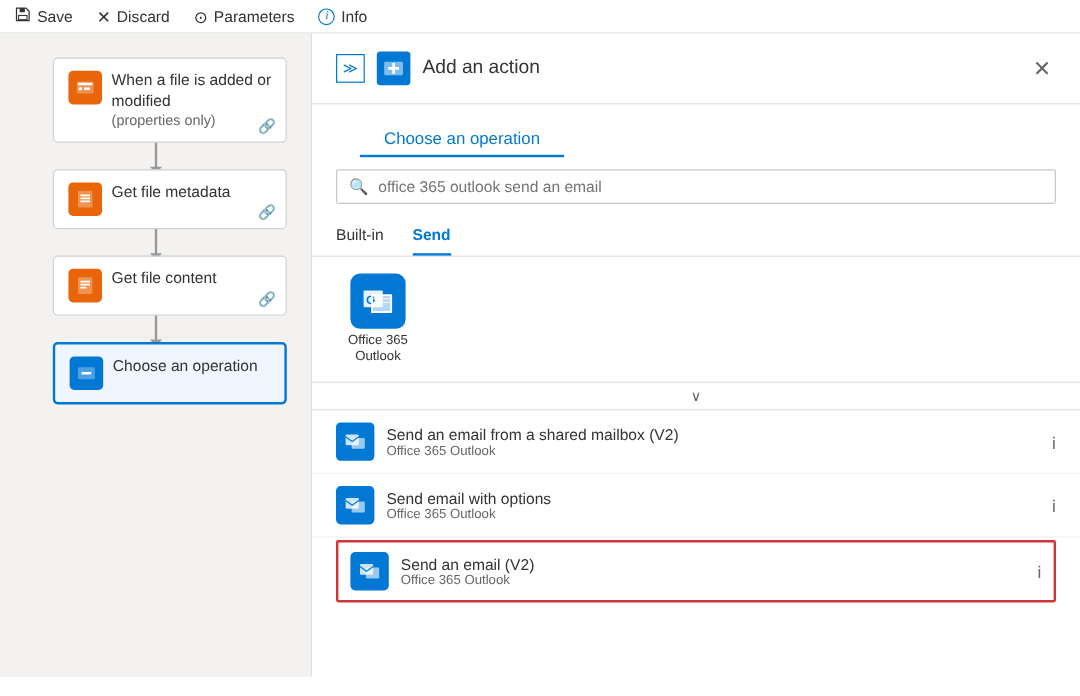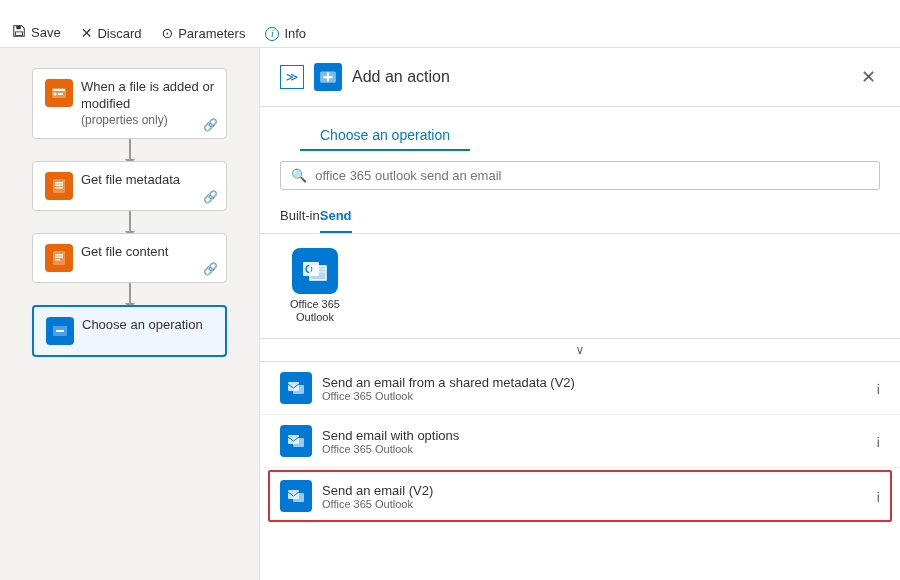--- a/index.html
+++ b/index.html
@@ -1,25 +1,25 @@
 <!DOCTYPE html>
 <html><head>
   <meta charset="utf-8">
   <style>
     * { box-sizing: border-box; margin: 0; padding: 0; font-family: 'Segoe UI', Arial, sans-serif; }
     body { width: 900px; height: 580px; overflow: hidden; background: #fff; }
 
     
     .toolbar {
       display: flex;
-      align-items: flex-end;
+      align-items: center;
       padding: 6px 12px;
       border-bottom: 1px solid #e0e0e0;
       gap: 20px;
-      height: 48px;
+      height: 28px;
       background: #fff;
     }
     .toolbar-item {
       display: flex;
       align-items: center;
       gap: 5px;
       font-size: 13px;
       color: #333;
       cursor: pointer;
     }
@@ -34,21 +34,21 @@
     }
 
     
     .left-panel {
       width: 260px;
       background: #f3f2f1;
       border-right: 1px solid #e0e0e0;
       padding: 20px 20px;
       display: flex;
       flex-direction: column;
-      align-items: center;
+      align-items: flex-end;
       gap: 0;
       overflow-y: auto;
     }
 
     .flow-step {
       width: 195px;
       background: #fff;
       border: 1px solid #d0d0d0;
       border-radius: 4px;
       padding: 10px 12px;
@@ -187,20 +187,21 @@
       border: none;
       outline: none;
       font-size: 13px;
       color: #333;
       width: 100%;
     }
     .search-icon { color: #666; font-size: 13px; }
 
     .tabs-builtin-azure {
       display: flex;
+      gap: 24px;
       padding: 0 20px;
       border-bottom: 1px solid #e0e0e0;
       align-items: flex-end;
     }
     .tab-btn {
       font-size: 13px;
       padding: 8px 0;
       cursor: pointer;
       color: #333;
       border-bottom: 2px solid transparent;
@@ -277,21 +278,21 @@
     .action-item {
       display: flex;
       align-items: center;
       padding: 10px 20px;
       border-bottom: 1px solid #f0f0f0;
       gap: 10px;
       cursor: pointer;
     }
     .action-item.highlighted {
       border: 2px solid #d13438;
-      margin: 2px 8px;
+      margin: 2px 20px;
       border-radius: 2px;
       padding: 8px 10px;
     }
 
     .action-icon {
       width: 32px;
       height: 32px;
       background: #0078d4;
       border-radius: 4px;
       display: flex;
@@ -453,21 +454,21 @@
 
       <div class="action-item">
         <div class="action-icon">
           <svg width="20" height="20" viewBox="0 0 20 20" xmlns="http://www.w3.org/2000/svg">
             <rect x="2" y="4" width="11" height="9" rx="1" fill="white" opacity="0.8"></rect>
             <rect x="7" y="7" width="11" height="9" rx="1" fill="white" opacity="0.6"></rect>
             <path d="M2 6 l5.5 4 5.5-4" stroke="#0078d4" stroke-width="1" fill="none"></path>
           </svg>
         </div>
         <div class="action-text">
-          <div class="action-title">Send an email from a shared metadata (V2)</div>
+          <div class="action-title">Send an email from a shared mailbox (V2)</div>
           <div class="action-sub">Office 365 Outlook</div>
         </div>
         <span class="info-btn">ℹ</span>
       </div>
 
       <div class="action-item">
         <div class="action-icon">
           <svg width="20" height="20" viewBox="0 0 20 20" xmlns="http://www.w3.org/2000/svg">
             <rect x="2" y="4" width="11" height="9" rx="1" fill="white" opacity="0.8"></rect>
             <rect x="7" y="7" width="11" height="9" rx="1" fill="white" opacity="0.6"></rect>

